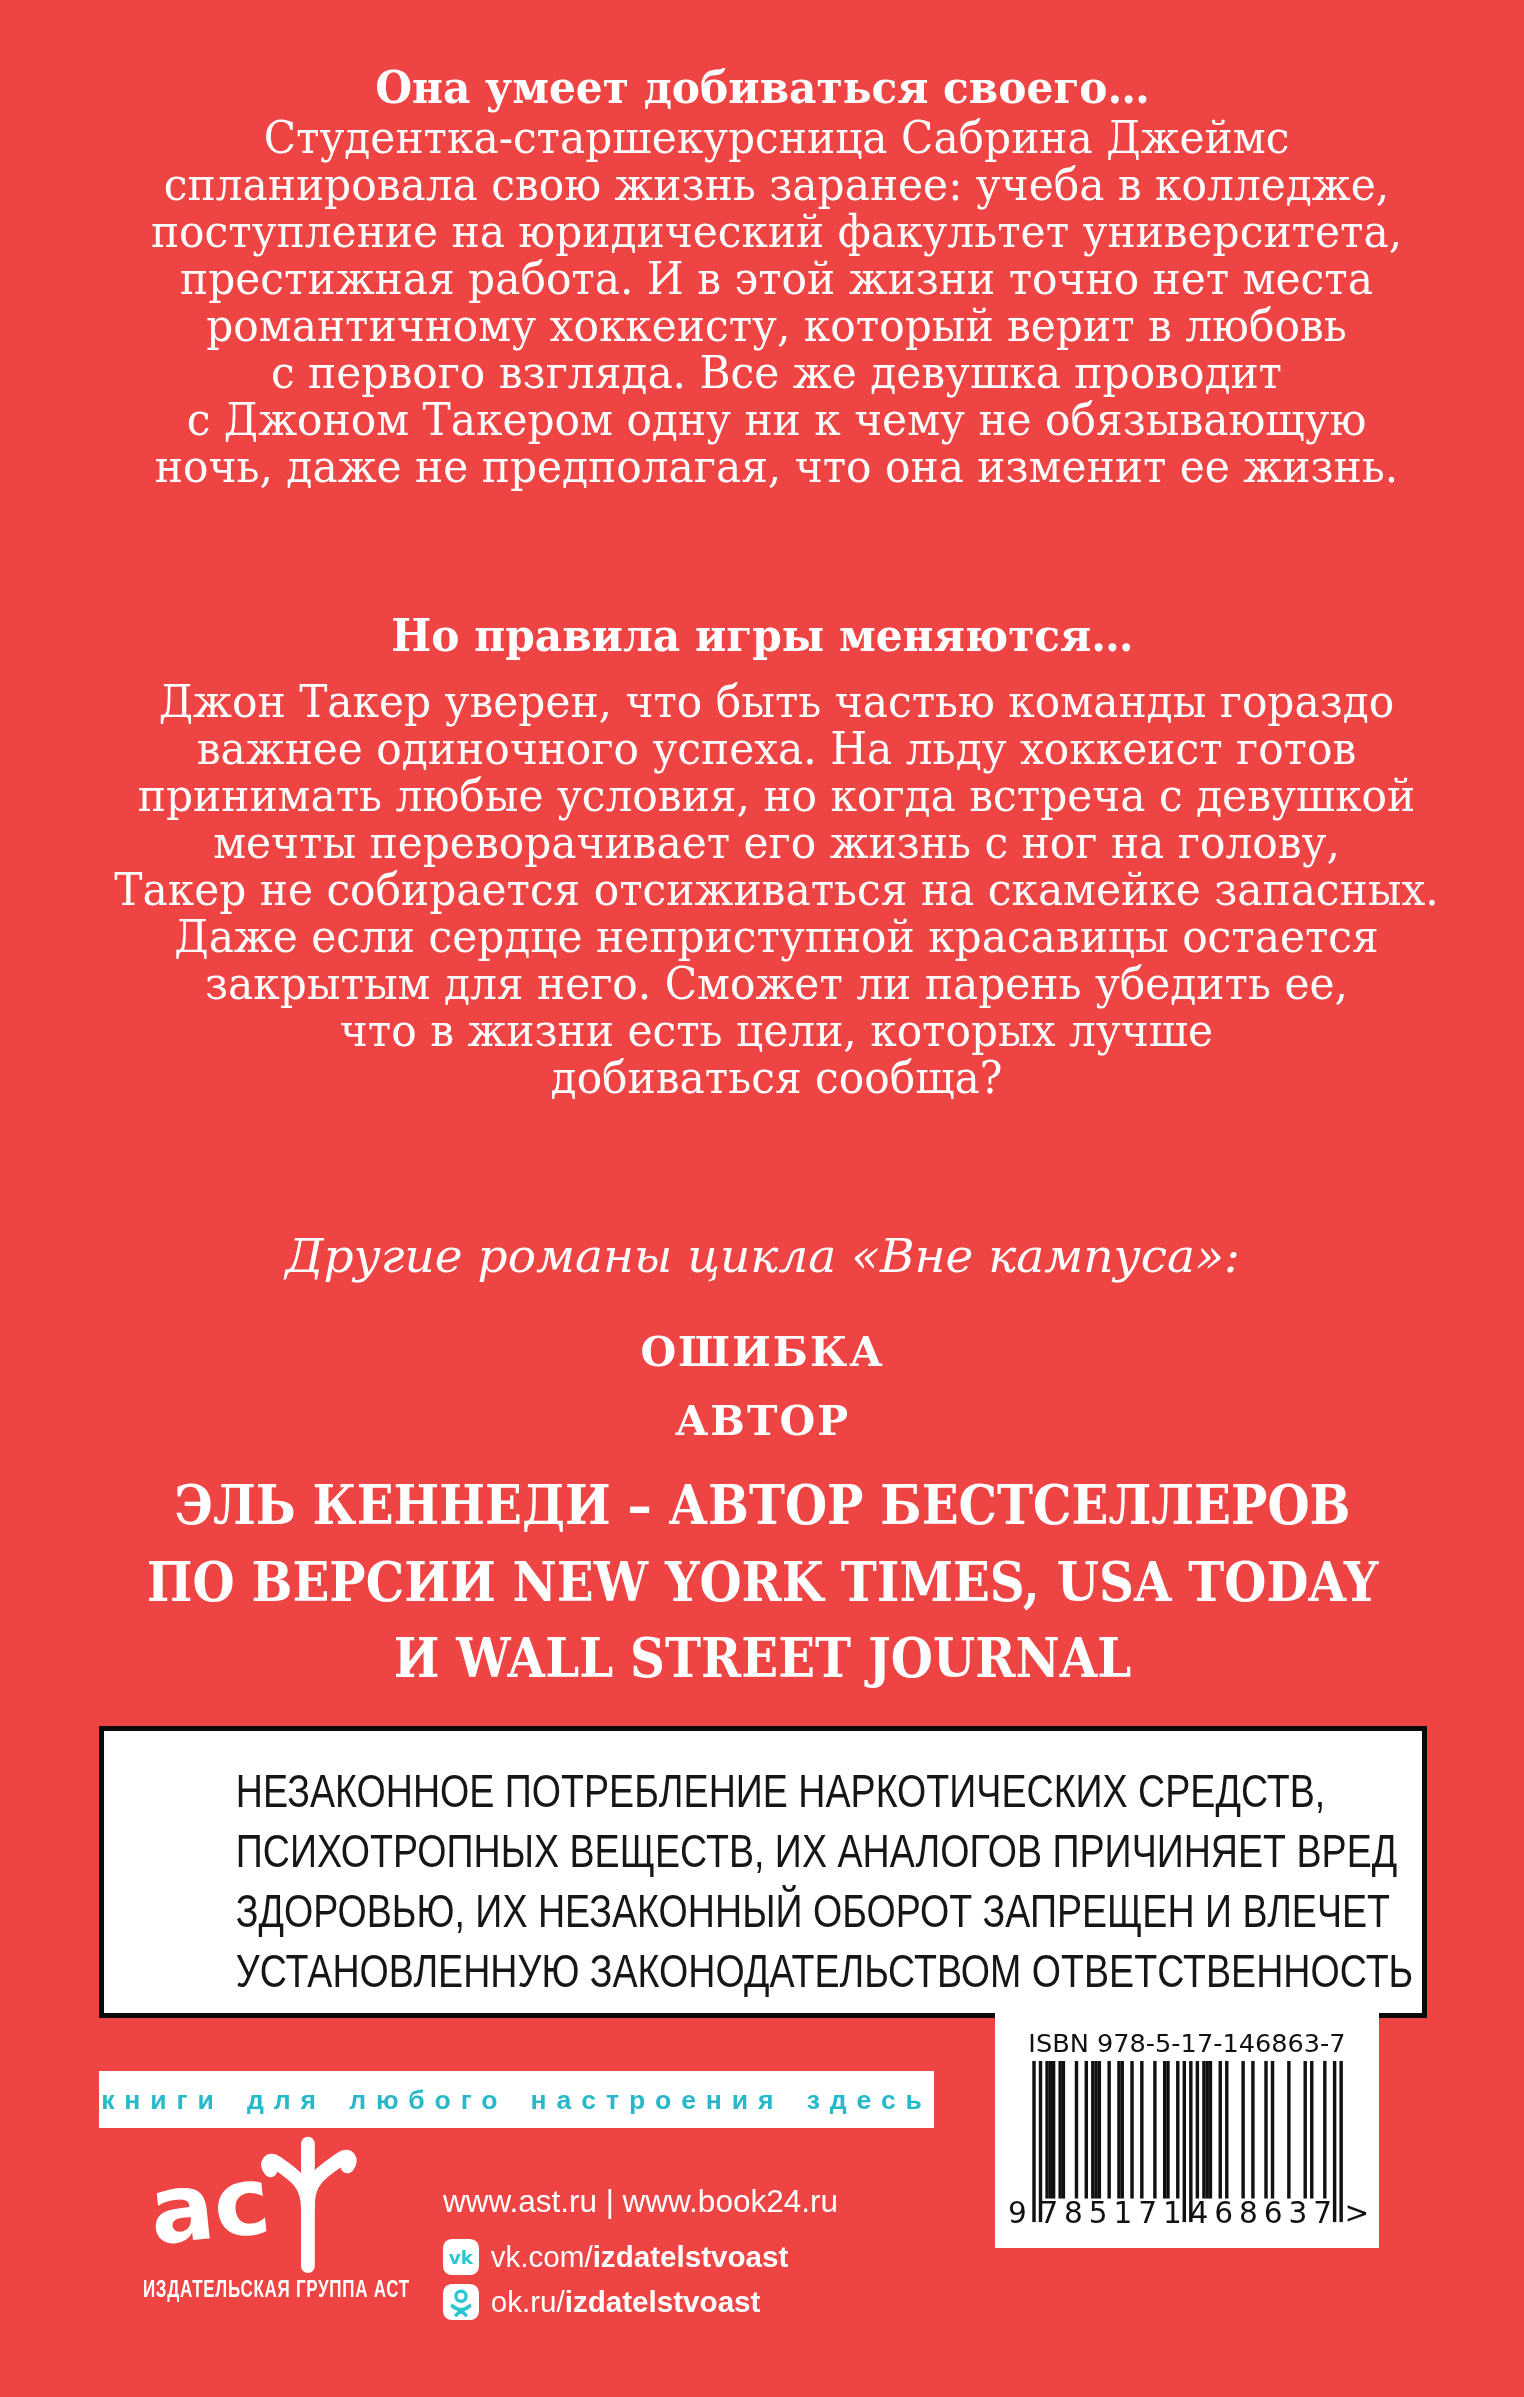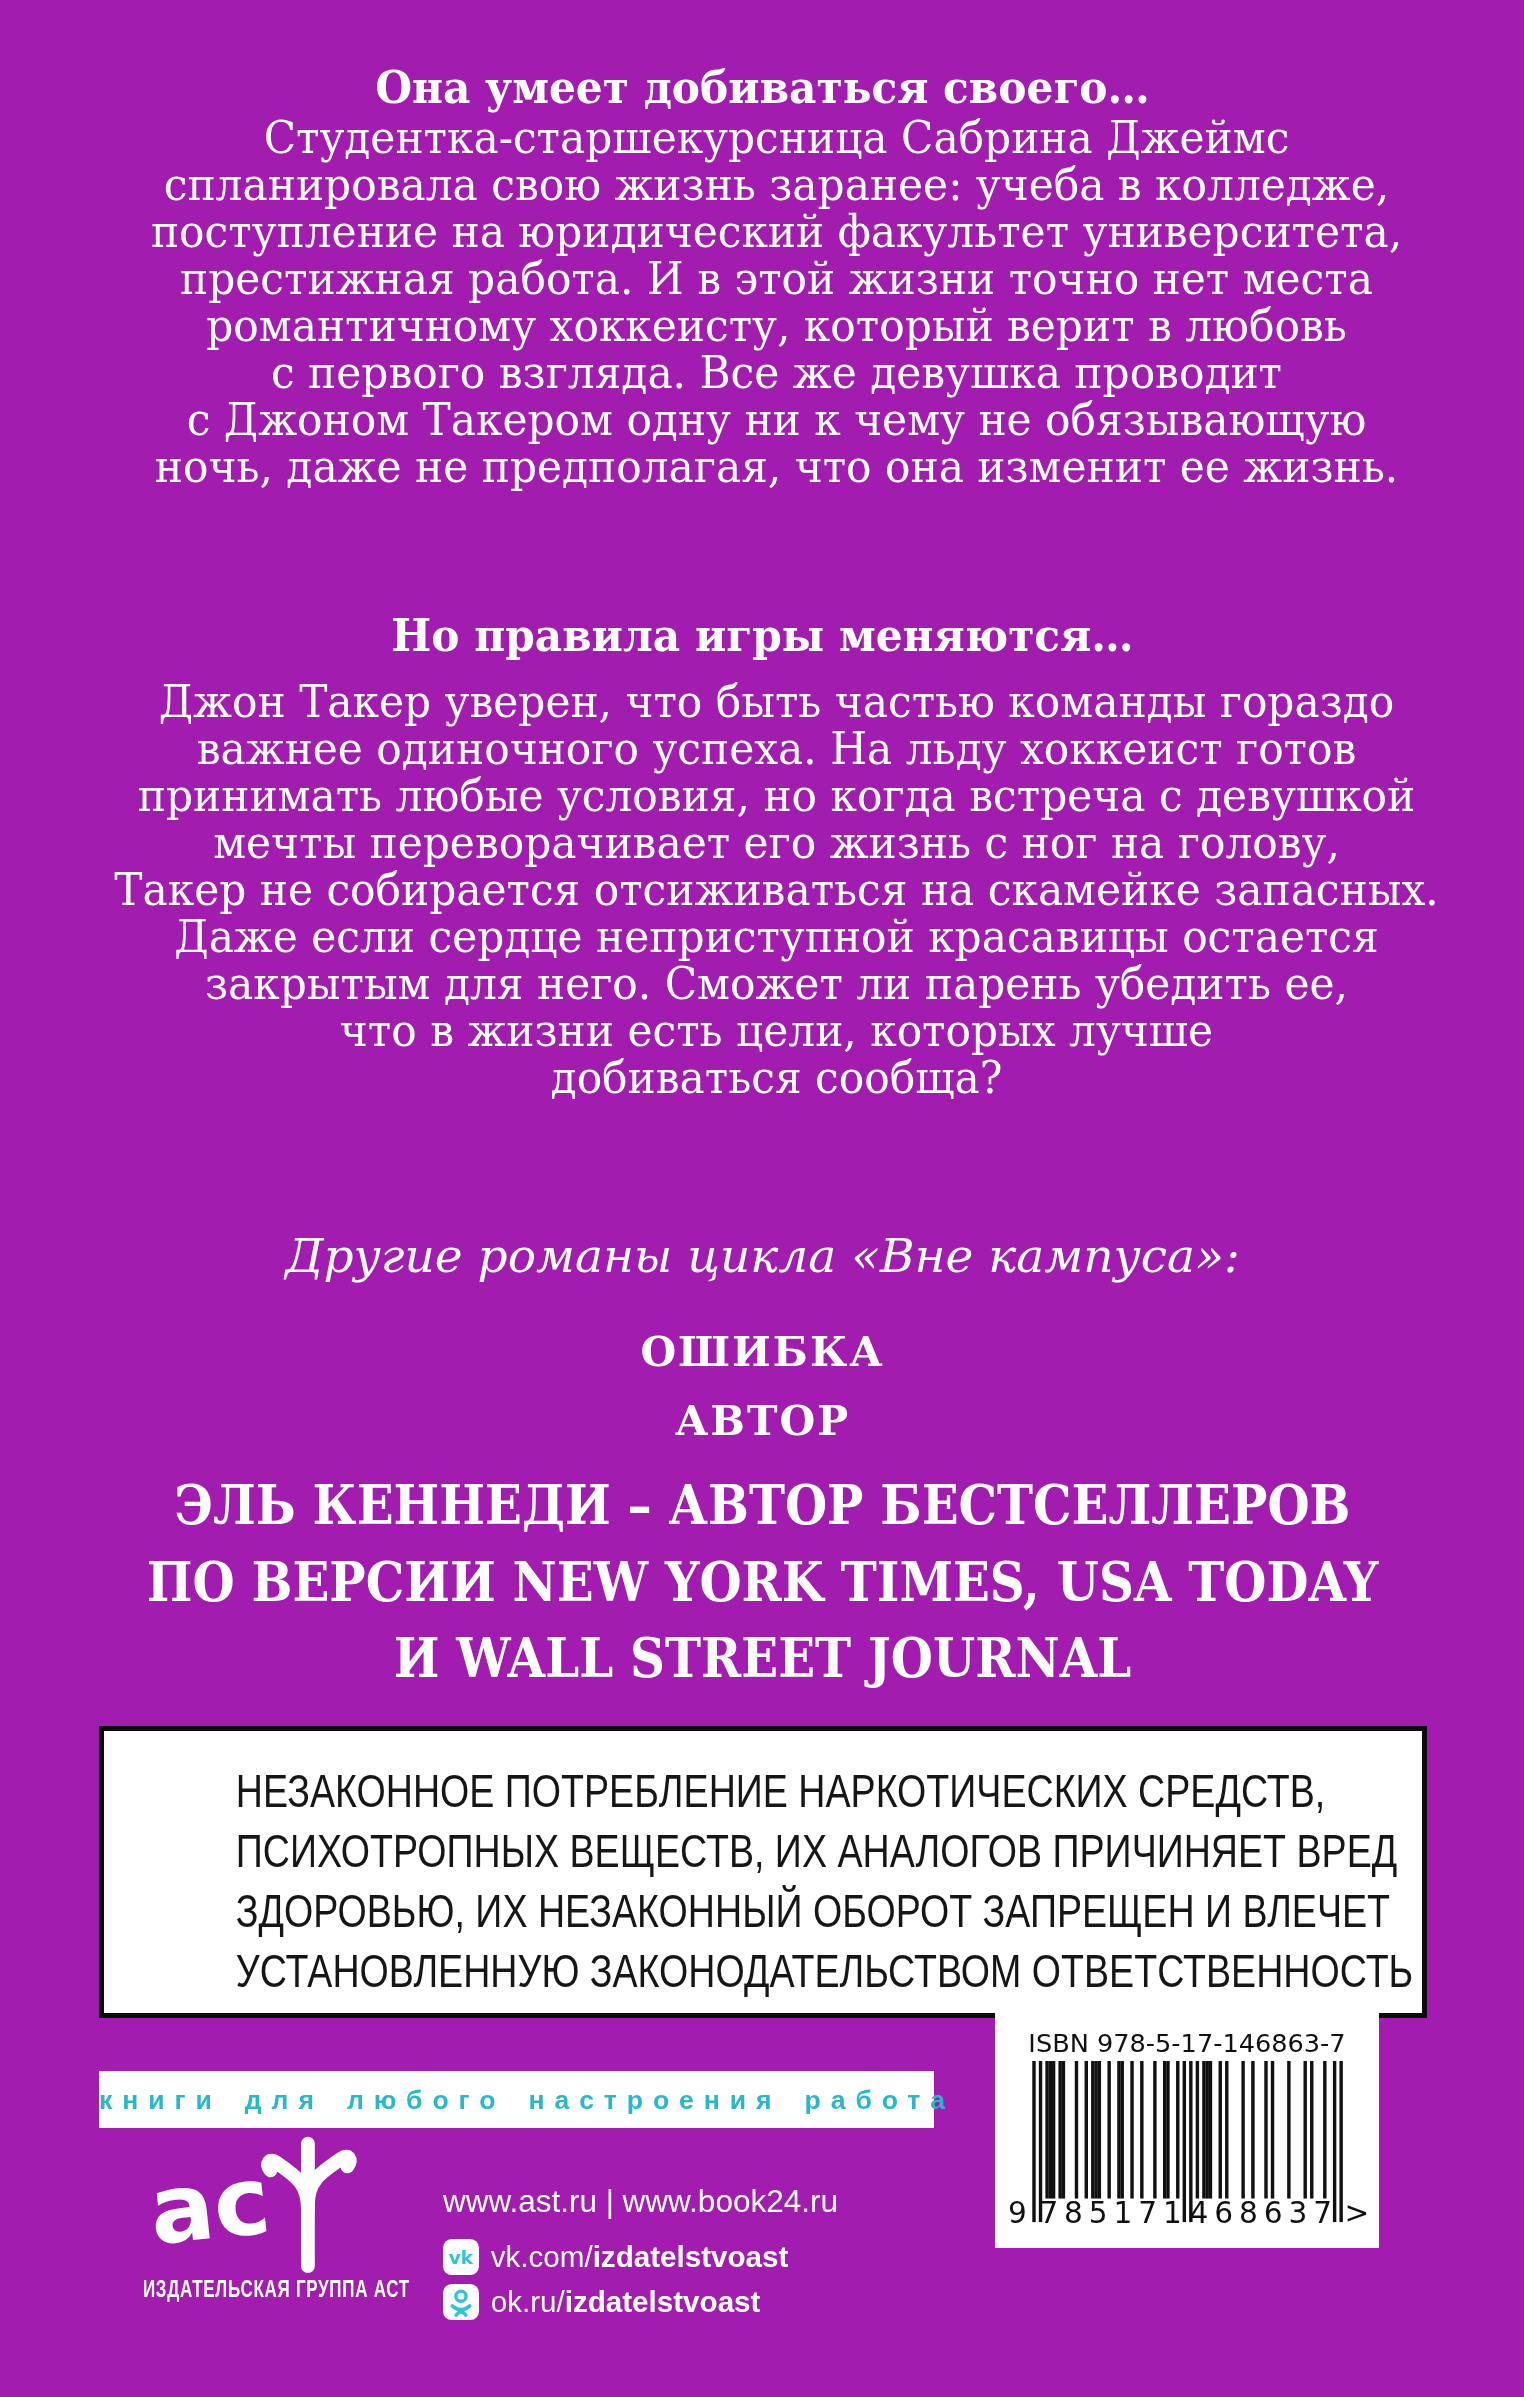--- a/index.html
+++ b/index.html
@@ -1,17 +1,17 @@
 <!DOCTYPE html>
 <html><head>
 <meta charset="utf-8">
 <style>
   html,body{margin:0;padding:0;}
   body{width:1525px;height:2398px;position:relative;font-family:"DejaVu Serif",serif;}
-  .cover{position:absolute;inset:0;width:1525px;height:2398px;background:#a21caf;overflow:hidden;}
+  .cover{position:absolute;inset:0;width:1525px;height:2398px;background:#ef4444;overflow:hidden;}
   .line{position:absolute;left:0;right:0;text-align:center;color:#ffffff;white-space:nowrap;}
   .serif{font-family:"DejaVu Serif",serif;}
   .cond94{transform:scaleX(0.94);transform-origin:50% 50%;}
   .cond88{transform:scaleX(0.88);transform-origin:50% 50%;}
   .h1{top:61px;font-size:45px;font-weight:700;}
   .h2{top:609px;font-size:45px;font-weight:700;}
   .p1{top:114px;}
   .p2{top:678px;}
   .bodyline{position:relative;height:47px;line-height:47px;font-size:45px;}
   .parabox{position:absolute;left:0;right:0;text-align:center;color:#fff;padding-left:28px;}
@@ -97,21 +97,21 @@
   <div class="warning-box">
     <div class="warning-text" style="color:#161616;">
       <div class="wline">НЕЗАКОННОЕ ПОТРЕБЛЕНИЕ НАРКОТИЧЕСКИХ СРЕДСТВ,</div>
       <div class="wline">ПСИХОТРОПНЫХ ВЕЩЕСТВ, ИХ АНАЛОГОВ ПРИЧИНЯЕТ ВРЕД</div>
       <div class="wline">ЗДОРОВЬЮ, ИХ НЕЗАКОННЫЙ ОБОРОТ ЗАПРЕЩЕН И ВЛЕЧЕТ</div>
       <div class="wline">УСТАНОВЛЕННУЮ ЗАКОНОДАТЕЛЬСТВОМ ОТВЕТСТВЕННОСТЬ</div>
     </div>
   </div>
 
   <div class="slogan-bar">
-    <span class="slogan-text" style="color:#27b9c9;">книги для любого настроения работа</span>
+    <span class="slogan-text" style="color:#27b9c9;">книги для любого настроения здесь</span>
   </div>
 
   <div class="logo-wrap">
     <svg class="logo-svg" width="227" height="156" viewBox="0 0 230 158">
       <text x="2" y="122" font-family="DejaVu Sans, sans-serif" font-weight="700" font-size="96" fill="#ffffff" transform="rotate(-6 60 110)">ас</text>
       <g stroke="#ffffff" stroke-width="14" fill="none" stroke-linecap="round" stroke-linejoin="round">
         <path d="M160 150 L160 26"></path>
         <path d="M160 92 C160 68 150 60 128 45 C121 40 117 46 122 53"></path>
         <path d="M160 88 C160 64 172 56 194 41 C201 36 205 42 200 49"></path>
       </g>

